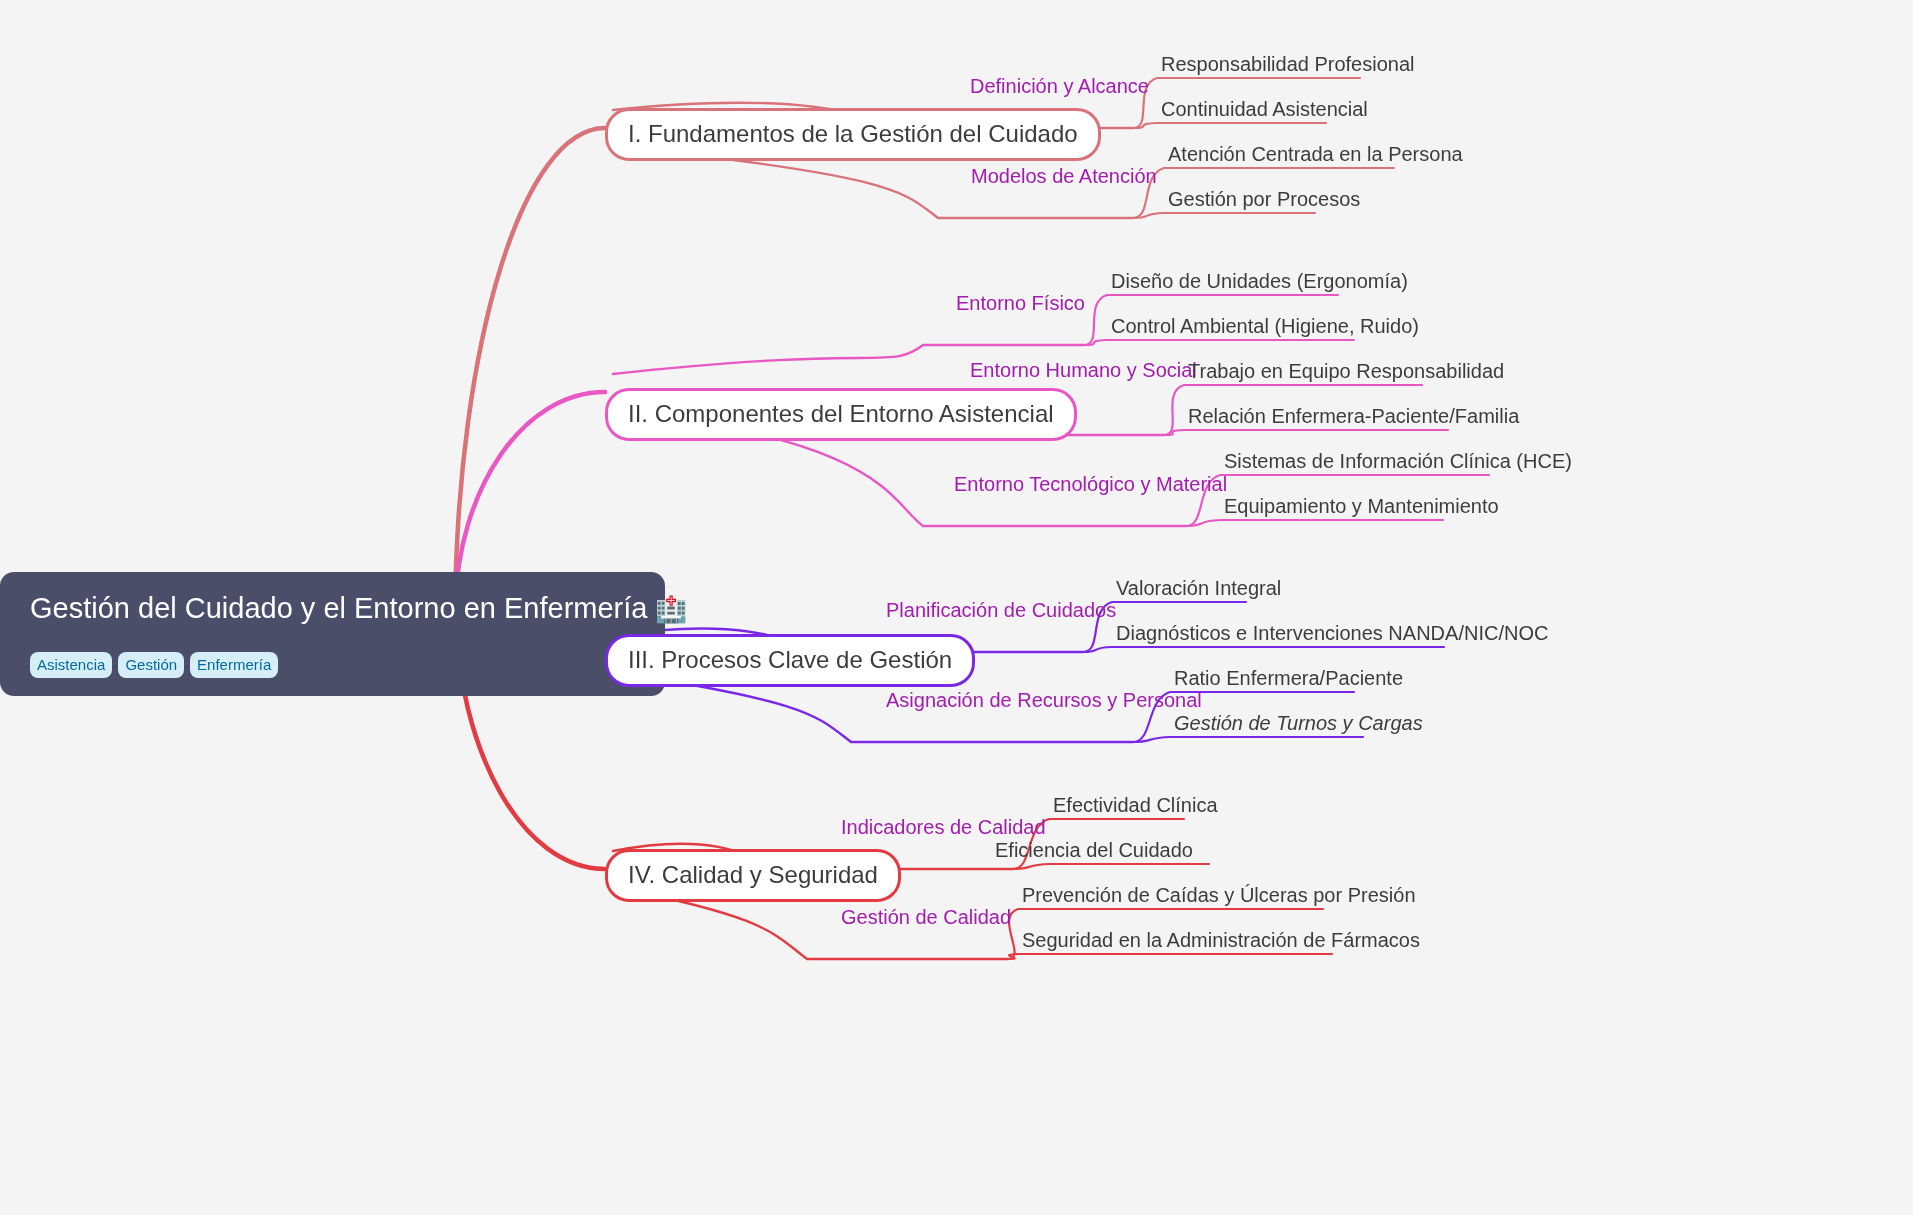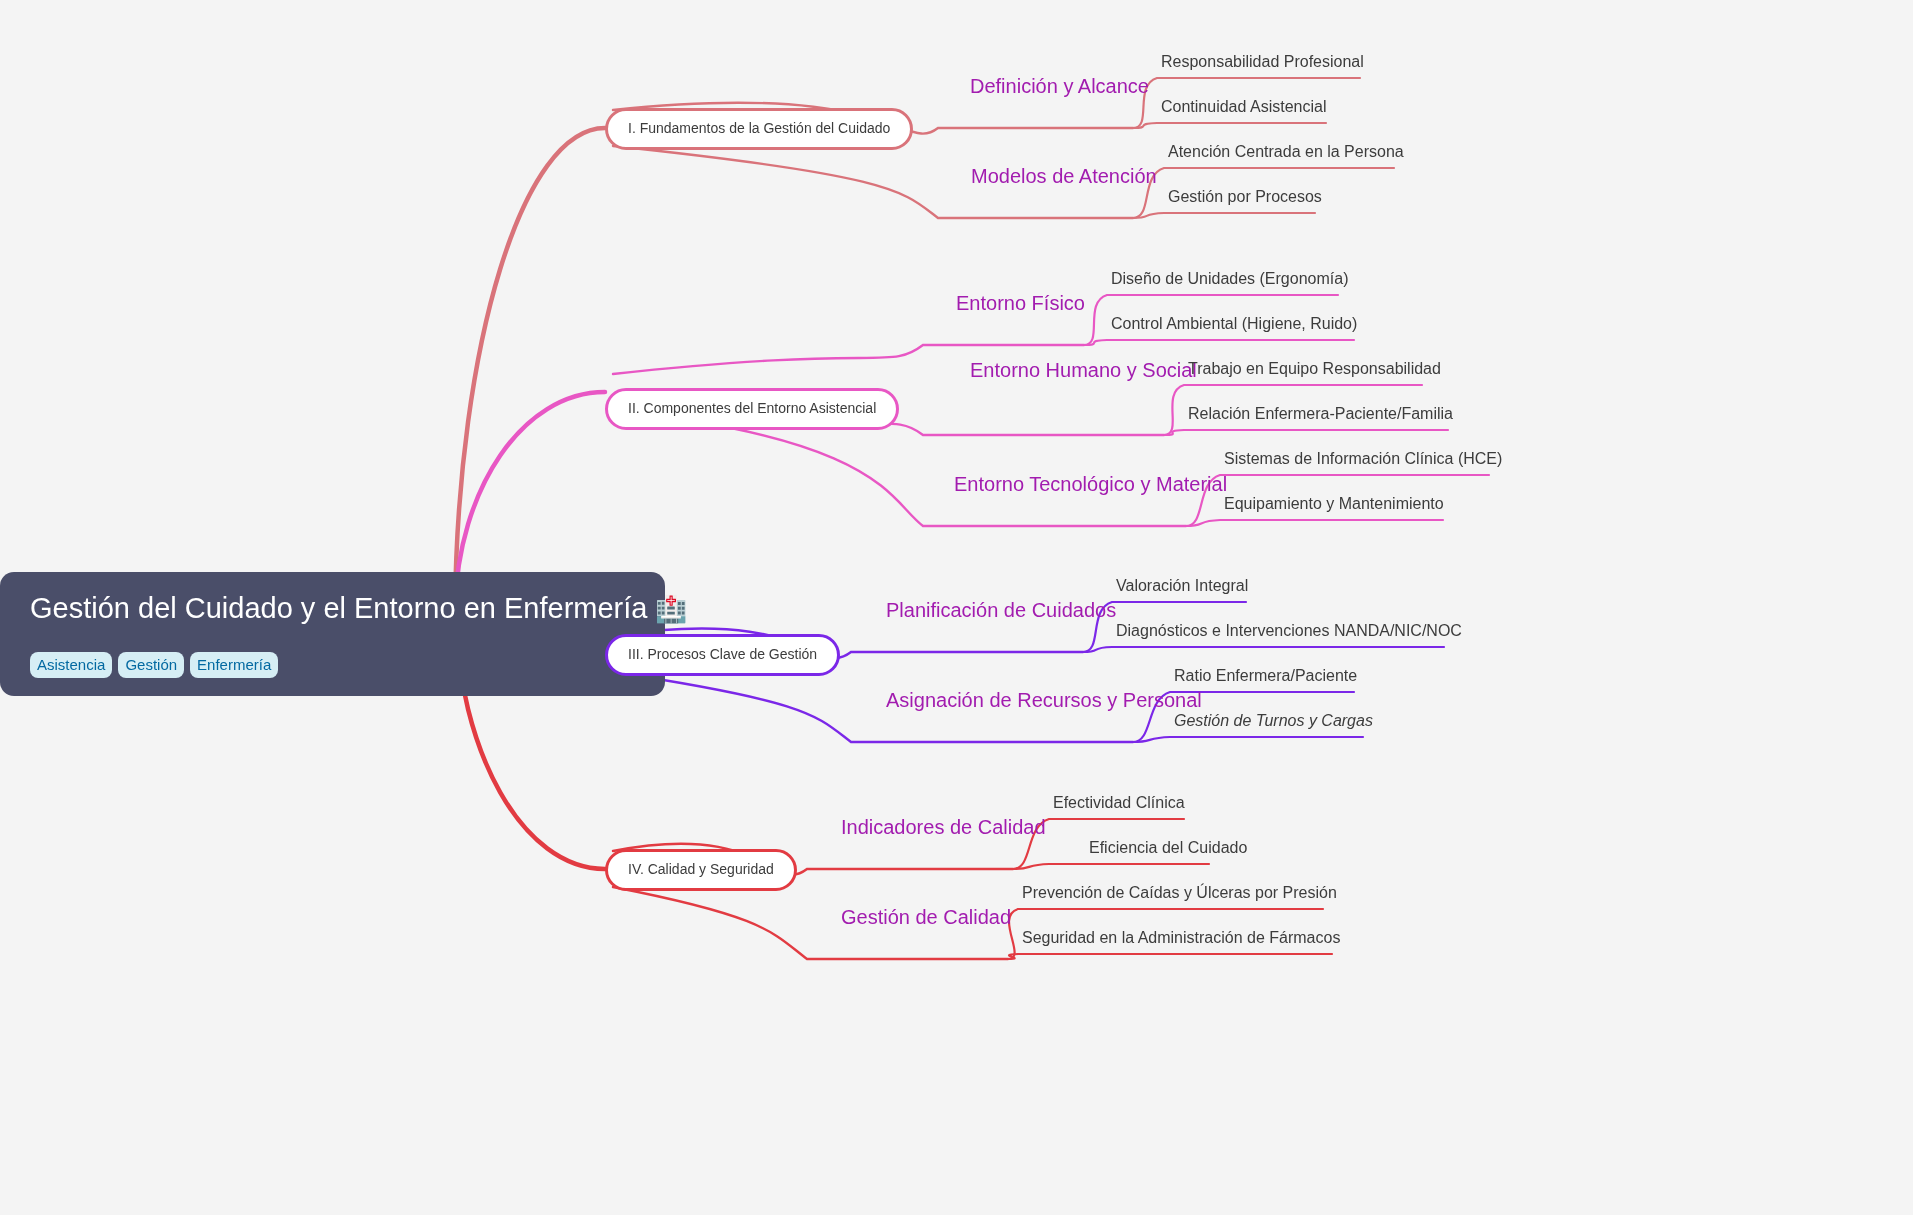--- a/index.html
+++ b/index.html
@@ -63,39 +63,39 @@
   }
 
   
   .branch-node {
     position: absolute;
     box-sizing: border-box;
     background: #ffffff;
     border: 3px solid #000;
     border-radius: 24px;
     padding: 10px 20px 11px 20px;
-    font-size: 14px;
+    font-size: 24px;
     color: #3c3c3c;
     white-space: nowrap;
     line-height: 1.1;
   }
 
   
   .mid-label {
     position: absolute;
     font-size: 20px;
     color: #a21caf;
     white-space: nowrap;
     line-height: 1;
   }
 
   
   .leaf-label {
     position: absolute;
-    font-size: 16px;
+    font-size: 20px;
     color: #3c3c3c;
     white-space: nowrap;
     line-height: 1;
   }
 </style>
 </head>
 <body>
 
 <div id="stage">
 
@@ -166,19 +166,19 @@
       <div class="branch-node" style="left: 605px; top: 634px; border-color: rgb(123, 39, 232);"><span>III. Procesos Clave de Gestión</span></div>
       <div class="mid-label" style="left: 886px; top: 600px;">Planificación de Cuidados</div>
       <div class="leaf-label" style="left: 1116px; top: 578px;">Valoración Integral</div>
       <div class="leaf-label" style="left: 1116px; top: 623px;">Diagnósticos e Intervenciones NANDA/NIC/NOC</div>
       <div class="mid-label" style="left: 886px; top: 690px;">Asignación de Recursos y Personal</div>
       <div class="leaf-label" style="left: 1174px; top: 668px;">Ratio Enfermera/Paciente</div>
       <div class="leaf-label" style="left: 1174px; top: 713px; font-style: italic;">Gestión de Turnos y Cargas</div>
       <div class="branch-node" style="left: 605px; top: 849px; border-color: rgb(226, 59, 66);"><span>IV. Calidad y Seguridad</span></div>
       <div class="mid-label" style="left: 841px; top: 817px;">Indicadores de Calidad</div>
       <div class="leaf-label" style="left: 1053px; top: 795px;">Efectividad Clínica</div>
-      <div class="leaf-label" style="left: 1089px; top: 840px;">Eficiencia del Cuidado</div>
+      <div class="leaf-label" style="left: 995px; top: 840px;">Eficiencia del Cuidado</div>
       <div class="mid-label" style="left: 841px; top: 907px;">Gestión de Calidad</div>
       <div class="leaf-label" style="left: 1022px; top: 885px;">Prevención de Caídas y Úlceras por Presión</div>
       <div class="leaf-label" style="left: 1022px; top: 930px;">Seguridad en la Administración de Fármacos</div>
     </div>
 
 </div>
 
 </body></html>

